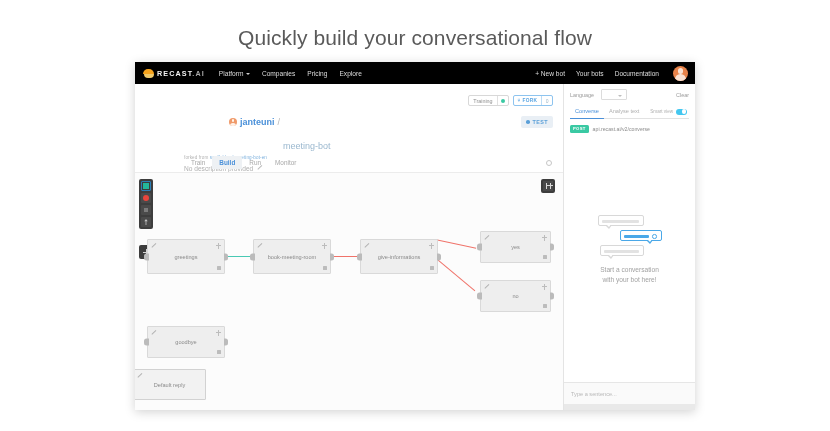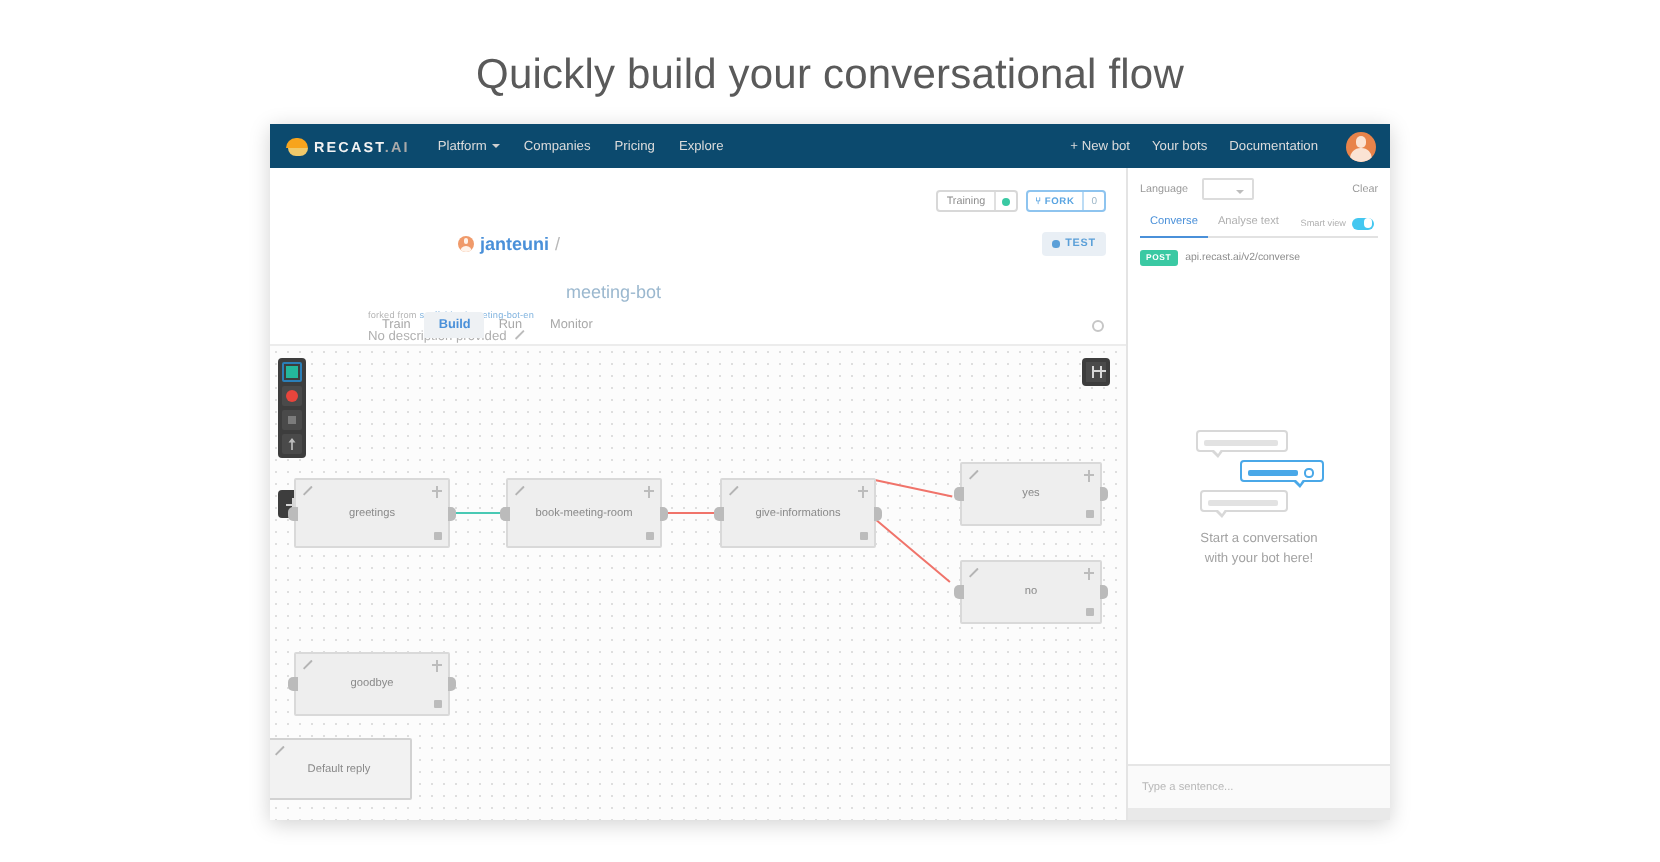--- a/index.html
+++ b/index.html
@@ -29,21 +29,21 @@
     width: 560px; height: 348px;
     background: #fff;
     box-shadow: 0 2px 10px rgba(0,0,0,0.18);
     overflow: hidden;
   }
 
   
   .navbar {
     position: relative;
     height: 22px;
-    background: #0c4a6e;
+    background: #000000;
     display: flex;
     align-items: center;
     padding: 0 7px 0 8px;
   }
   .logo-wrap { display: flex; align-items: center; gap: 3px; }
   .logo-mark {
     width: 11px; height: 11px;
     position: relative;
   }
   .logo-mark .sun-top {

